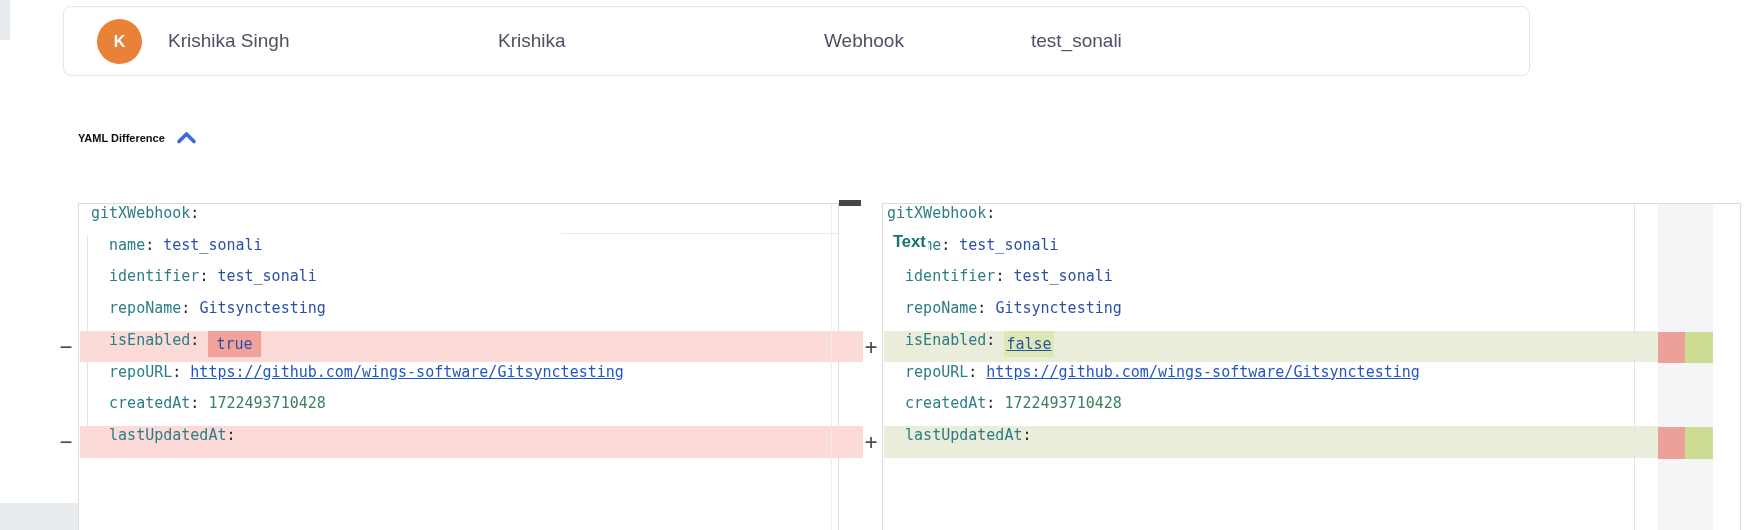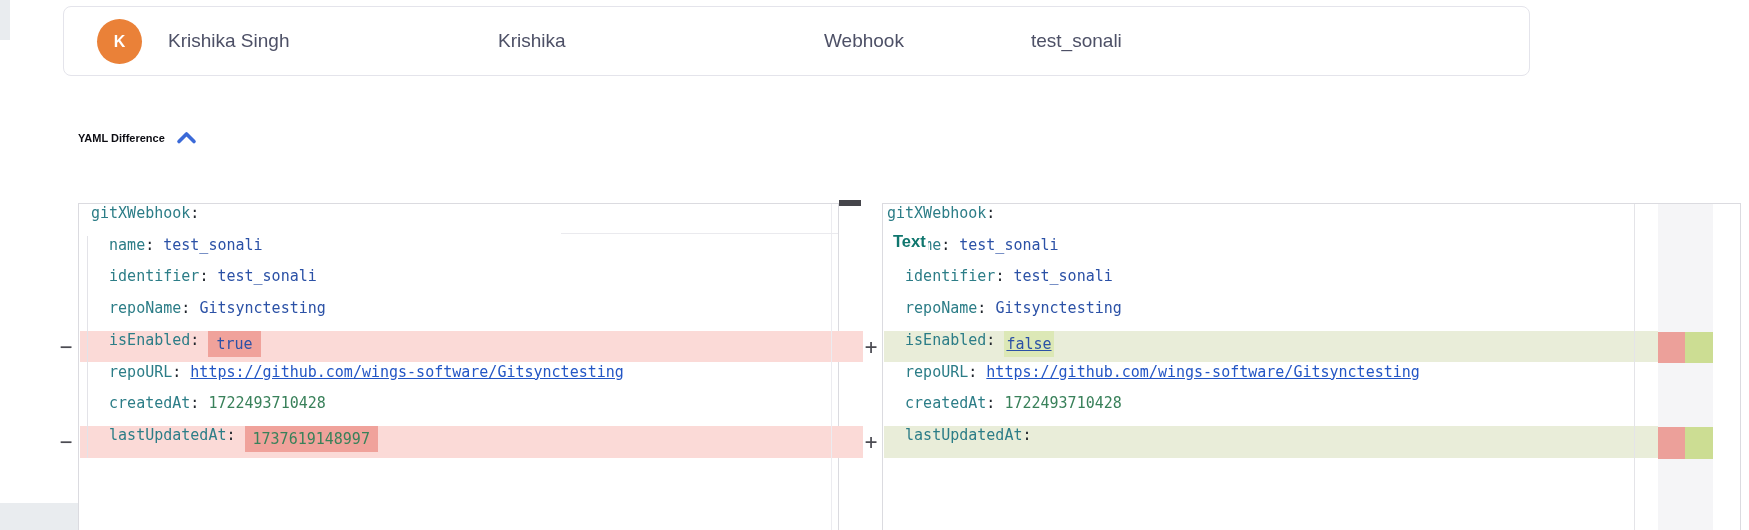--- a/index.html
+++ b/index.html
@@ -102,21 +102,21 @@
   <div class="scroll-line"></div>
   <div class="artifact-line"></div>
   <div class="lines">
       <div class="code-line" style="top: 0px;"><span class="tok-key">gitXWebhook</span><span class="tok-punct">:</span></div>
       <div class="code-line" style="top: 31.7px;"><span class="tok-plain">  </span><span class="tok-key">name</span><span class="tok-punct">:</span><span class="tok-plain"> </span><span class="tok-str">test_sonali</span></div>
       <div class="code-line" style="top: 63.4px;"><span class="tok-plain">  </span><span class="tok-key">identifier</span><span class="tok-punct">:</span><span class="tok-plain"> </span><span class="tok-str">test_sonali</span></div>
       <div class="code-line" style="top: 95.1px;"><span class="tok-plain">  </span><span class="tok-key">repoName</span><span class="tok-punct">:</span><span class="tok-plain"> </span><span class="tok-str">Gitsynctesting</span></div>
       <div class="code-line line-removed" style="top: 126.8px;"><span class="tok-plain">  </span><span class="tok-key">isEnabled</span><span class="tok-punct">:</span><span class="tok-plain"> </span><span class="tok-str word-removed">true</span></div>
       <div class="code-line" style="top: 158.5px;"><span class="tok-plain">  </span><span class="tok-key">repoURL</span><span class="tok-punct">:</span><span class="tok-plain"> </span><span class="tok-link">https://github.com/wings-software/Gitsynctesting</span></div>
       <div class="code-line" style="top: 190.2px;"><span class="tok-plain">  </span><span class="tok-key">createdAt</span><span class="tok-punct">:</span><span class="tok-plain"> </span><span class="tok-num">1722493710428</span></div>
-      <div class="code-line line-removed" style="top: 221.9px;"><span class="tok-plain">  </span><span class="tok-key">lastUpdatedAt</span><span class="tok-punct">:</span><span class="tok-plain"> </span><span class="tok-num word-removed">1737619148997</span></div>
+      <div class="code-line line-removed" style="top: 221.9px;"><span class="tok-plain">  </span><span class="tok-key">lastUpdatedAt</span><span class="tok-punct">:</span><span class="tok-plain"> </span></div>
     </div>
 </div>
 
 <div class="gap-bar"></div>
 <div class="gap-label">Text</div>
 
 <div class="panel panel-right">
   <div class="ruler-track"></div>
   <div class="content-edge"></div>
   <div class="lines">

